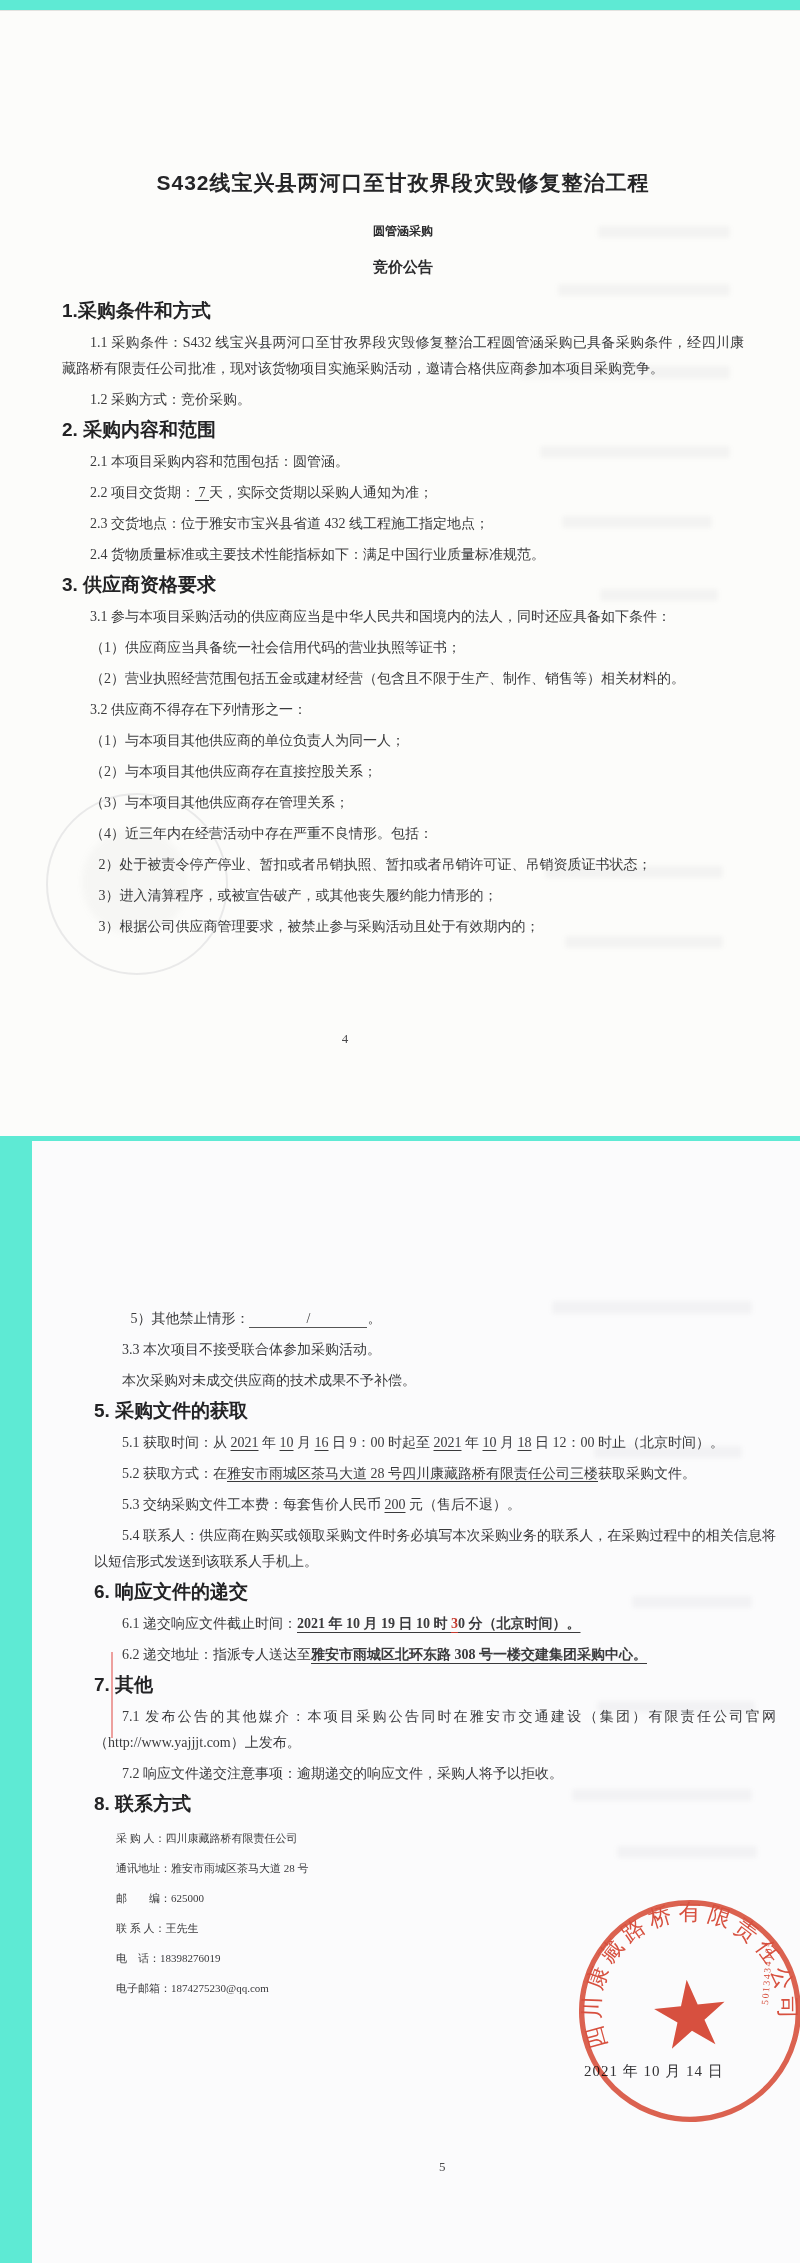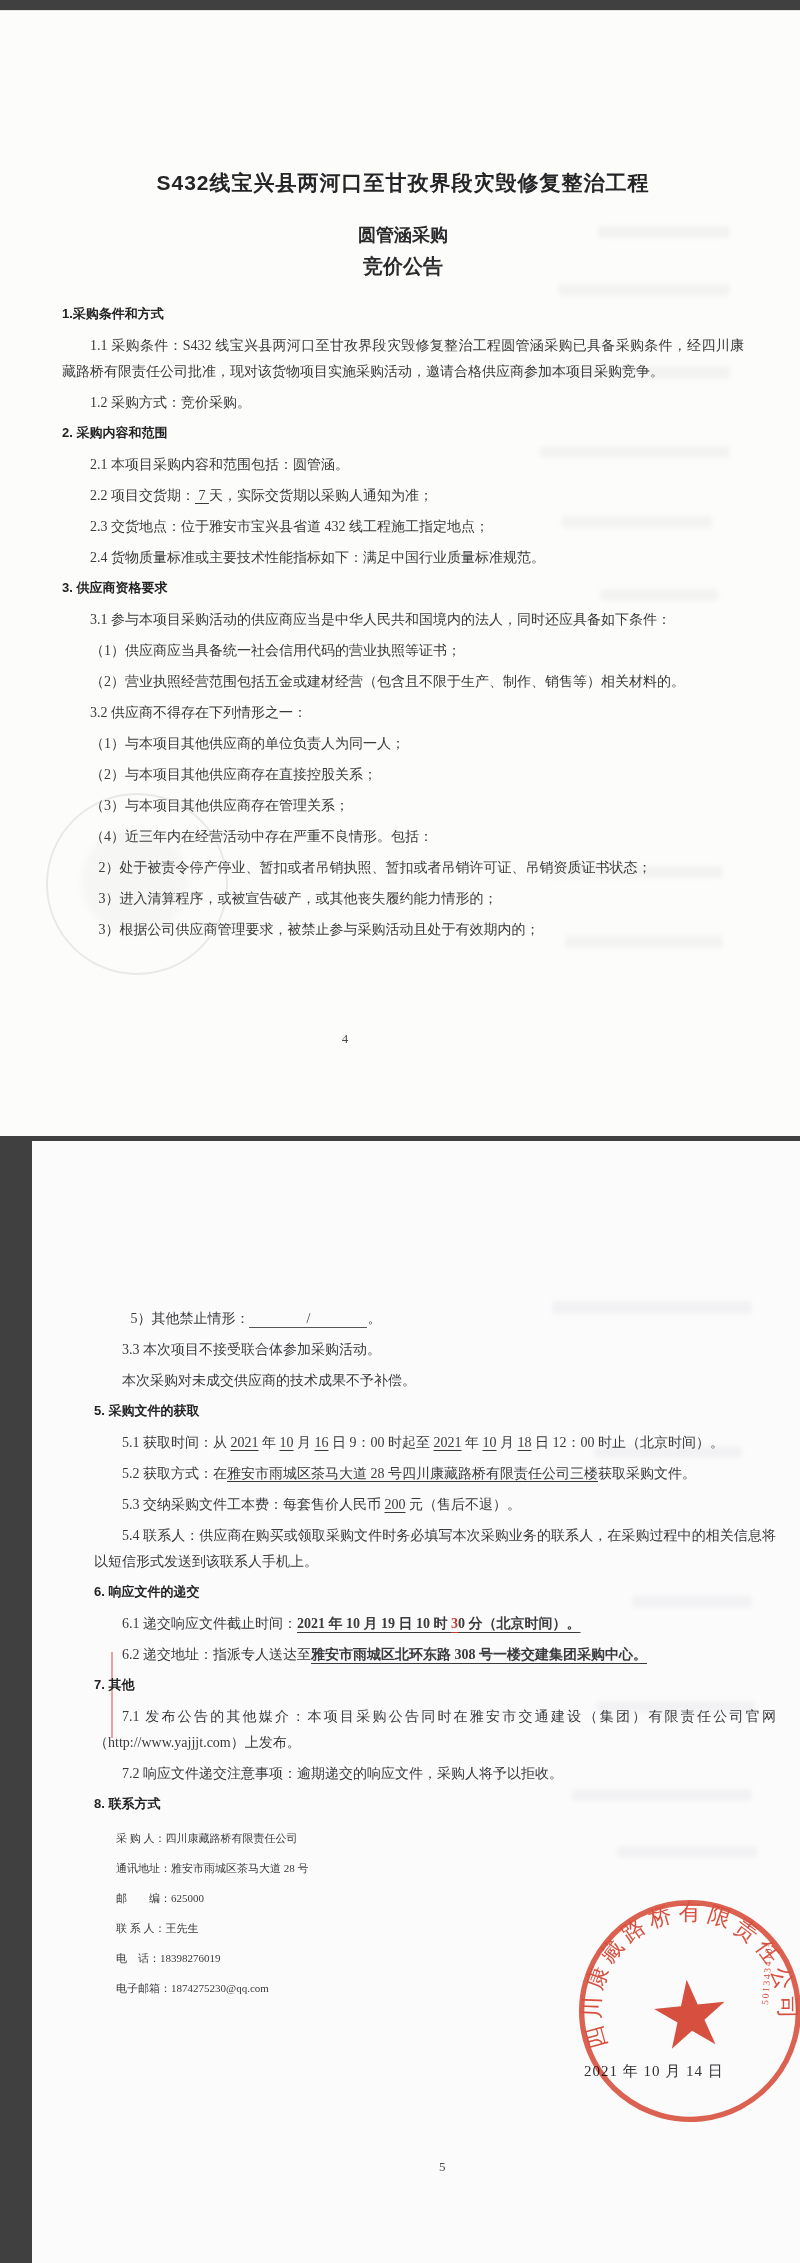--- a/index.html
+++ b/index.html
@@ -1,31 +1,31 @@
 <!DOCTYPE html>
 <html><head>
 <meta charset="utf-8">
 <style>
   html,body{margin:0;padding:0;background:#ffffff;}
-  #canvas{position:relative;width:800px;height:2263px;background:#404040;overflow:hidden;
+  #canvas{position:relative;width:800px;height:2263px;background:#5eead4;overflow:hidden;
           font-family:"Liberation Serif","DejaVu Serif",serif;color:#3a3a3c;}
   .page{position:absolute;left:0;width:800px;background:#fcfcfa;}
   #page1{top:10px;height:1125px;border-top:1px solid #e3e3e0;}
   #page2{top:1141px;height:1122px;background:#fbfbfc;margin-left:32px;}
   .content{position:absolute;left:62px;width:682px;}
   #page1 .content{top:158px;}
   #page2 .content{top:165px;}
   .t1{font-family:"Liberation Sans","DejaVu Sans",sans-serif;font-weight:700;font-size:21px;
       text-align:center;letter-spacing:1px;color:#252527;margin:0;}
-  .t2{font-family:"Liberation Sans","DejaVu Sans",sans-serif;font-weight:700;font-size:18px;
+  .t2{font-family:"Liberation Sans","DejaVu Sans",sans-serif;font-weight:700;font-size:12px;
       text-align:center;color:#2b2b2d;margin:26px 0 0 0;}
-  .t3{font-family:"Liberation Sans","DejaVu Sans",sans-serif;font-weight:700;font-size:20px;
-      text-align:center;color:#2b2b2d;margin:6px 0 0 0;}
+  .t3{font-family:"Liberation Sans","DejaVu Sans",sans-serif;font-weight:700;font-size:15px;
+      text-align:center;color:#2b2b2d;margin:18px 0 0 0;}
   .body-text{margin-top:22px;}
-  h2.sec{font-family:"Liberation Sans","DejaVu Sans",sans-serif;font-size:13px;font-weight:700;
+  h2.sec{font-family:"Liberation Sans","DejaVu Sans",sans-serif;font-size:19px;font-weight:700;
       color:#232325;margin:3px 0 7px 0;line-height:24px;}
   p.line{font-size:14px;line-height:26px;margin:0 0 5px 0;text-indent:2em;text-align:justify;color:#3a3a3c;}
   p.sub{text-indent:2.6em;}
   p.contact{font-size:11px;line-height:30px;margin:0;text-indent:2em;}
   .u{text-decoration:underline;text-underline-offset:3px;}
   .bu{font-weight:700;text-decoration:underline;text-underline-offset:4px;}
   .red{color:#c43a2f;}
   .blank{display:inline-block;width:118px;border-bottom:1px solid #555;text-align:center;text-indent:0;line-height:16px;}
   .pagenum{position:absolute;font-size:13px;color:#4a4a4c;}
   #pn4{top:1020px;left:0;width:690px;text-align:center;}

